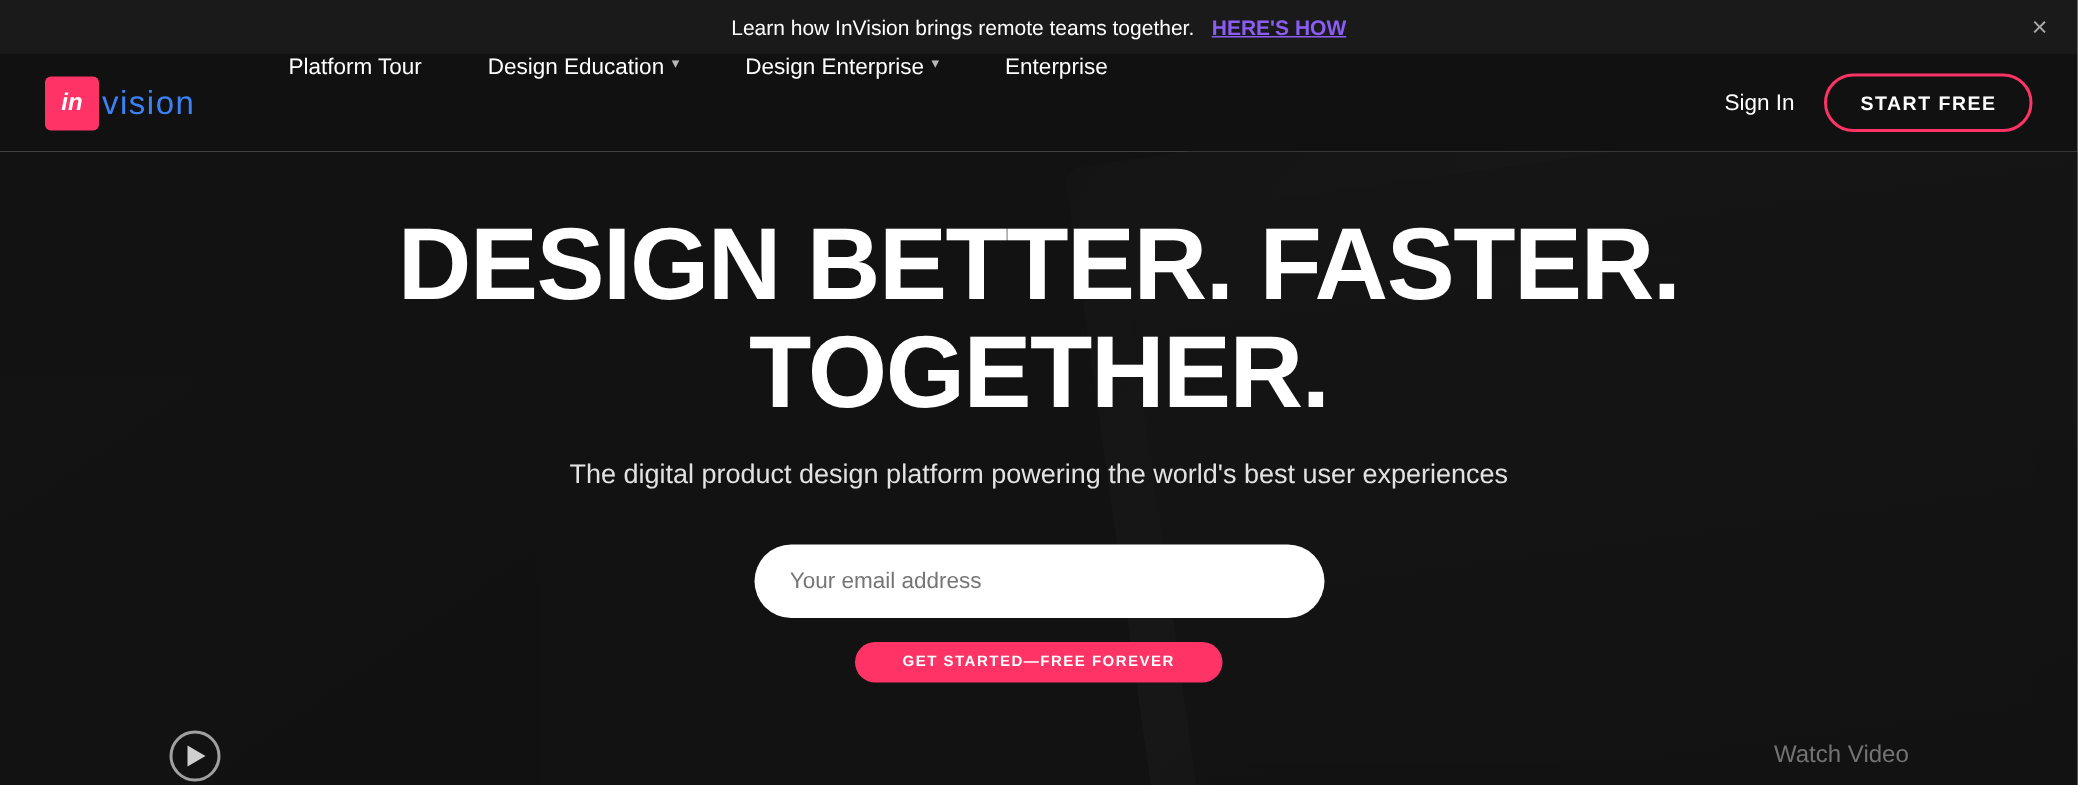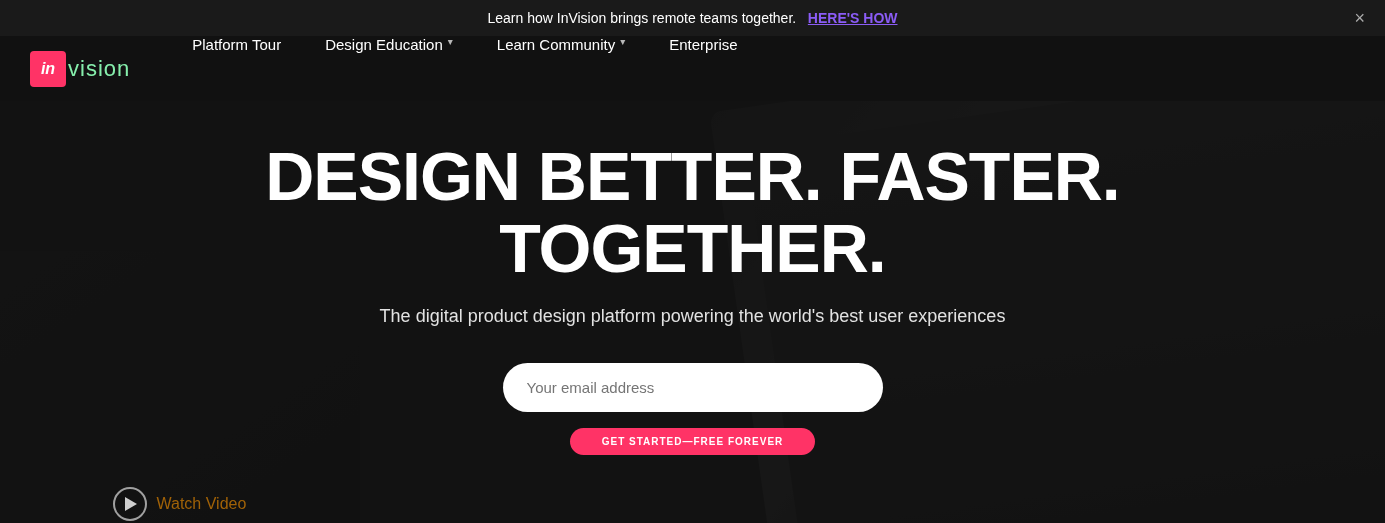--- a/index.html
+++ b/index.html
@@ -66,21 +66,21 @@
       text-align: center;
     }
     .logo-text {
       color: #fff;
       font-size: 22px;
       font-weight: 300;
       letter-spacing: 1px;
       margin-left: 2px;
     }
     .logo-text span {
-      color: #86efac;
+      color: #3b82f6;
     }
     .nav-links {
       display: flex;
       align-items: center;
       gap: 0;
       flex: 1;
     }
     .nav-link {
       color: #fff;
       text-decoration: none;
@@ -231,23 +231,23 @@
       font-size: 10px;
       font-weight: 800;
       letter-spacing: 1px;
       cursor: pointer;
       white-space: nowrap;
       text-transform: uppercase;
     }
     .watch-video {
       display: flex;
       align-items: center;
-      justify-content: flex-start;
+      justify-content: space-between;
       gap: 10px;
-      color: #a16207;
+      color: #737373;
       cursor: pointer;
       font-size: 16px;
     }
     .play-circle {
       width: 34px;
       height: 34px;
       border: 2px solid rgba(255,255,255,0.6);
       border-radius: 50%;
       display: flex;
       align-items: center;
@@ -284,28 +284,32 @@
 
   <div class="nav-links">
     <a class="nav-link">
       <span>Platform Tour</span>
     </a>
     <a class="nav-link">
       <span>Design Education</span>
       <span class="chevron">▾</span>
     </a>
     <a class="nav-link">
-      <span>Learn Community</span>
+      <span>Design Enterprise</span>
       <span class="chevron">▾</span>
     </a>
     <a class="nav-link">
       <span>Enterprise</span>
     </a>
   </div>
 
+  <div class="nav-right">
+    <a class="sign-in">Sign In</a>
+    <button class="start-free-btn">START FREE</button>
+  </div>
 </nav>
 
 <section class="hero">
   <div class="hero-bg">
     <div class="hero-device"></div>
     <div class="hero-device-2"></div>
   </div>
   <div class="hero-overlay"></div>
 
   <div class="hero-content">

